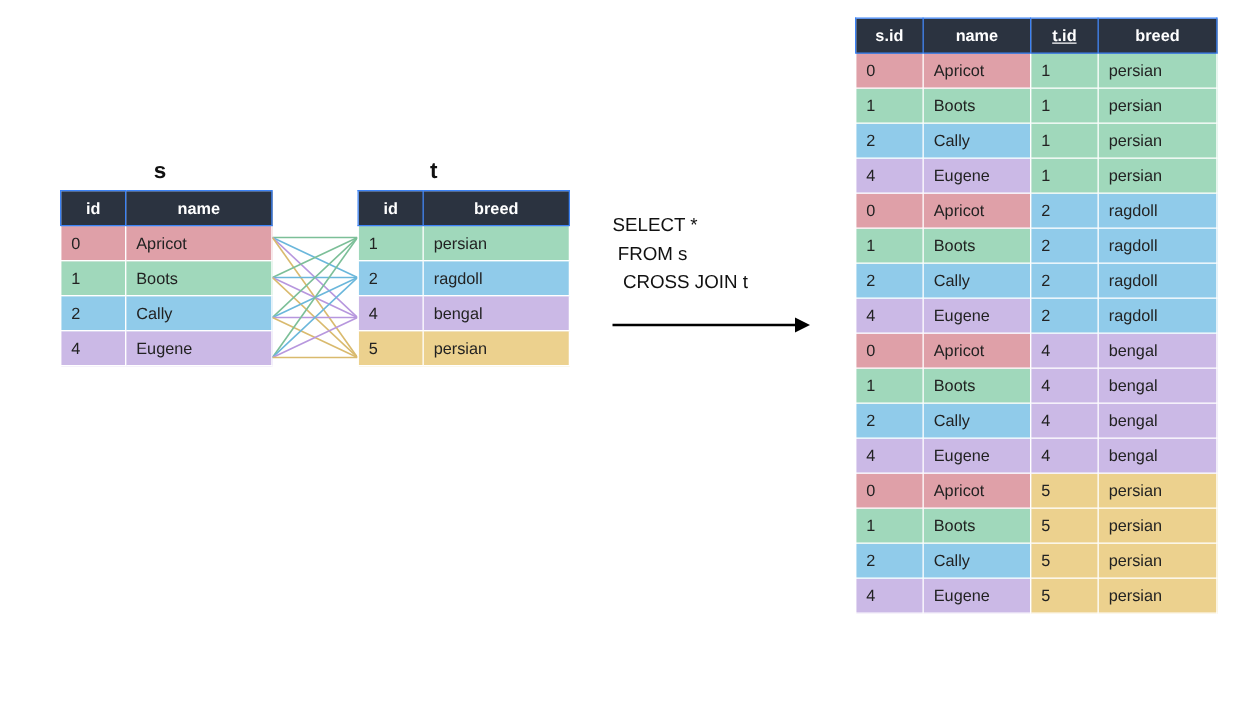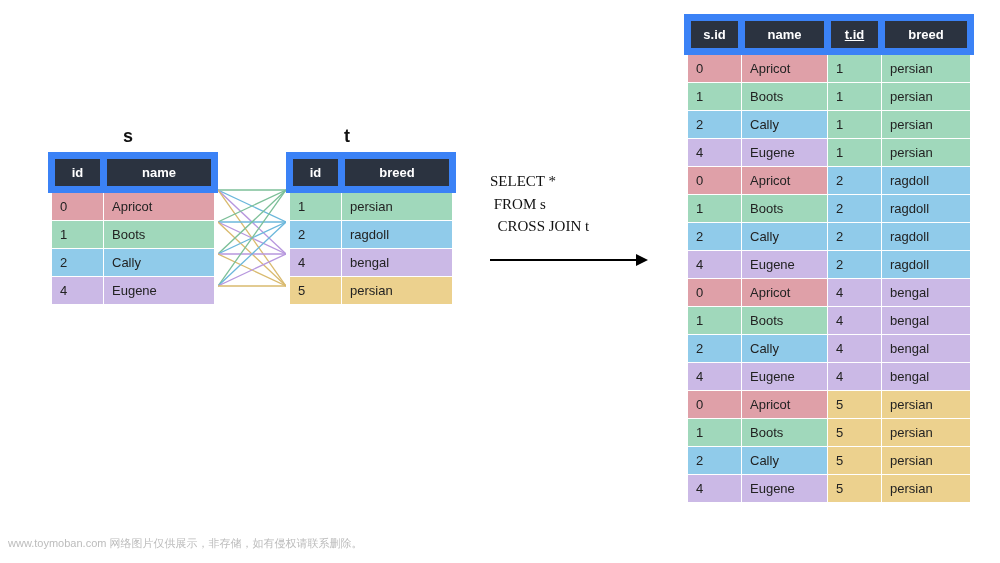--- a/index.html
+++ b/index.html
@@ -26,37 +26,37 @@
     position: absolute;
     border-collapse: collapse;
     font-size: 13px;
   }
   .tbl th {
     background: #2b3340;
     color: #fff;
     font-weight: 700;
     text-align: center;
     padding: 6px 8px;
-    border: 7px solid #3b82f6;
+    border: 1px solid #3b82f6;
   }
   .tbl td {
     padding: 6px 8px;
     border: 1px solid #fff;
     color: #222;
   }
   .c-red    { background: #dfa0a8; }
   .c-green  { background: #a0d8bb; }
   .c-blue   { background: #90cbea; }
   .c-purple { background: #cbb9e6; }
   .c-yellow { background: #ecd18e; }
   .sql {
     position: absolute;
     left: 490px;
     top: 170px;
-    font-family: Liberation Serif, serif;
+    font-family: Liberation Sans, sans-serif;
     font-size: 15px;
     line-height: 1.5;
     color: #111;
     white-space: pre;
   }
   .arrow {
     position: absolute;
     left: 488px;
     top: 250px;
     width: 160px;
@@ -277,14 +277,13 @@
         </tr>
         <tr>
           <td class="c-purple">4</td>
           <td class="c-purple">Eugene</td>
           <td class="c-yellow">5</td>
           <td class="c-yellow">persian</td>
         </tr>
       </tbody>
   </table>
 
-  <div class="watermark">www.toymoban.com 网络图片仅供展示，非存储，如有侵权请联系删除。</div>
 </div>
 
 </body></html>

